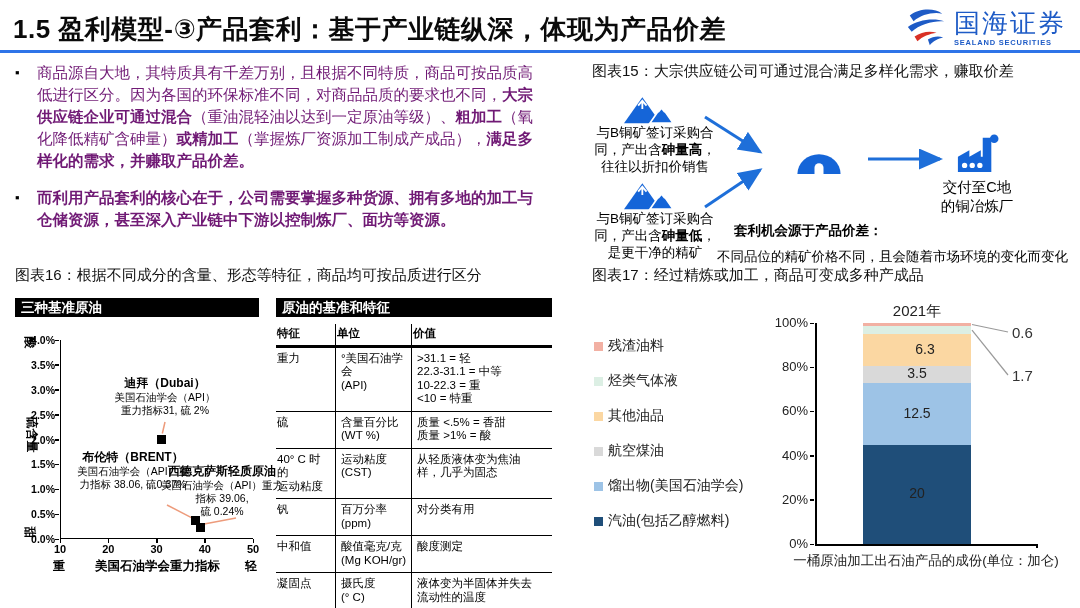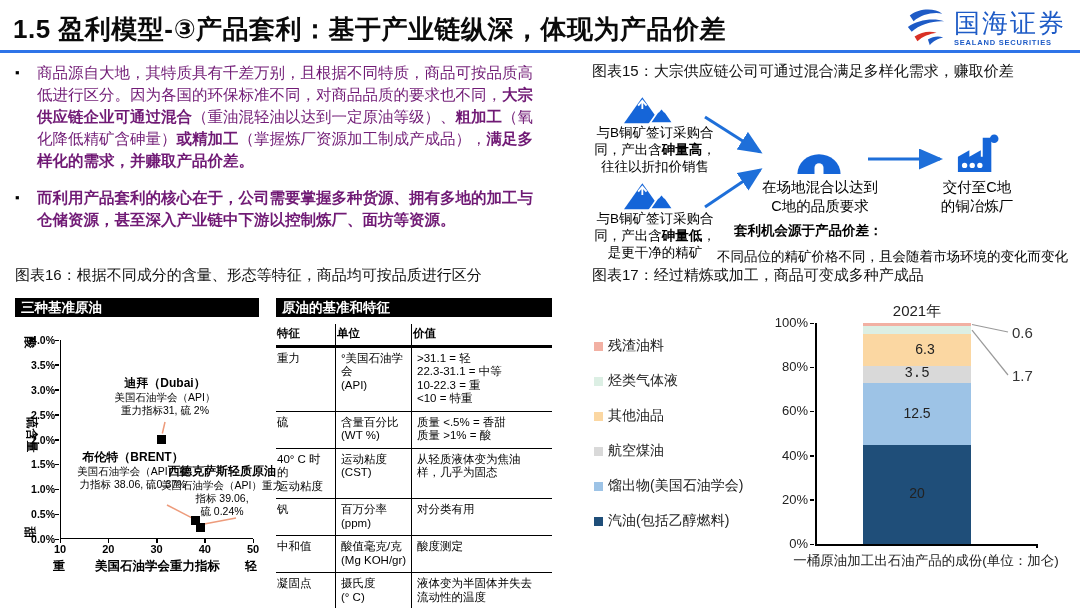--- a/index.html
+++ b/index.html
@@ -131,22 +131,20 @@
       <polygon points="33,35 47,15 61,35" fill="#1565D8" stroke="#fff" stroke-width="2"></polygon>
       <path d="M19,14 L24,8 L29,14 M24,8 L24,18" stroke="#fff" stroke-width="2.2" fill="none"></path>
       <path d="M43,22 L47,17 L51,22" stroke="#fff" stroke-width="1.8" fill="none"></path>
     </svg>
     <div class="f15-node-label" id="mine-b-label" style="left:0;top:148px;width:126px;"><span>与B铜矿签订采购合同，产出含</span><span style="font-weight: 700;">砷量低</span><span>，是更干净的精矿</span></div>
 
     <svg class="f15-icon" style="left:204px;top:86px;" width="46" height="27" viewBox="0 0 50 30">
       <path d="M1,29 A24,22 0 0 1 49,29 Z" fill="#1565D8"></path>
       <path d="M20,29 v-7 a5,5 0 0 1 10,0 v7 z" fill="#fff"></path>
     </svg>
-    <div class="f15-center-label" style="left:158px;top:116px;width:140px;">在场地混合以达到
-C地的品质要求</div>
 
     <svg class="f15-icon" style="left:362px;top:70px;" width="46" height="42" viewBox="0 0 48 44">
       <circle cx="42" cy="7" r="4.5" fill="#1565D8"></circle>
       <path d="M4,42 L4,26 L16,19 L16,26 L28,19 L28,26 L30,26 L30,6 L39,6 L39,42 Z" fill="#1565D8"></path>
       <circle cx="11" cy="35" r="2.8" fill="#fff"></circle>
       <circle cx="19" cy="35" r="2.8" fill="#fff"></circle>
       <circle cx="27" cy="35" r="2.8" fill="#fff"></circle>
     </svg>
     <div class="f15-center-label" style="left:330px;top:116px;width:110px;">交付至C地
 的铜冶炼厂</div>
@@ -338,19 +336,19 @@
       <div style="position: absolute; width: 4px; height: 1.5px; background: rgb(0, 0, 0); left: 218px; top: 189.1px;"></div>
       <div class="bar-ytick" style="left: 170px; top: 225.8px;">20%</div>
       <div style="position: absolute; width: 4px; height: 1.5px; background: rgb(0, 0, 0); left: 218px; top: 233.3px;"></div>
       <div class="bar-ytick" style="left: 170px; top: 270px;">0%</div>
       <div style="position: absolute; width: 4px; height: 1.5px; background: rgb(0, 0, 0); left: 218px; top: 277.5px;"></div>
       <div class="axisline-v" style="left: 223px; top: 57px; height: 221px;"></div>
       <div class="axisline-h" style="left: 223px; top: 278px; width: 222px;"></div>
       <div style="position: absolute; width: 1.5px; height: 4px; background: rgb(0, 0, 0); left: 444px; top: 278px;"></div>
       <div class="bar-seg-label" style="left: 271px; width: 108px; top: 219.448px;">20</div>
       <div class="bar-seg-label" style="left: 271px; width: 108px; top: 138.927px;">12.5</div>
-      <div class="bar-seg-label" style="left: 271px; width: 108px; top: 99.2859px; font-family: Liberation Mono, monospace;">3.5</div>
+      <div class="bar-seg-label" style="left: 271px; width: 108px; top: 99.2859px;">3.5</div>
       <div class="bar-seg-label" style="left: 271px; width: 124px; top: 75.0056px;">6.3</div>
       <div class="bar-callout" style="left: 420px; top: 58px;">0.6</div>
       <div class="bar-callout" style="left: 420px; top: 101px;">1.7</div>
     </div>
 
 </div>
 
 </body></html>

